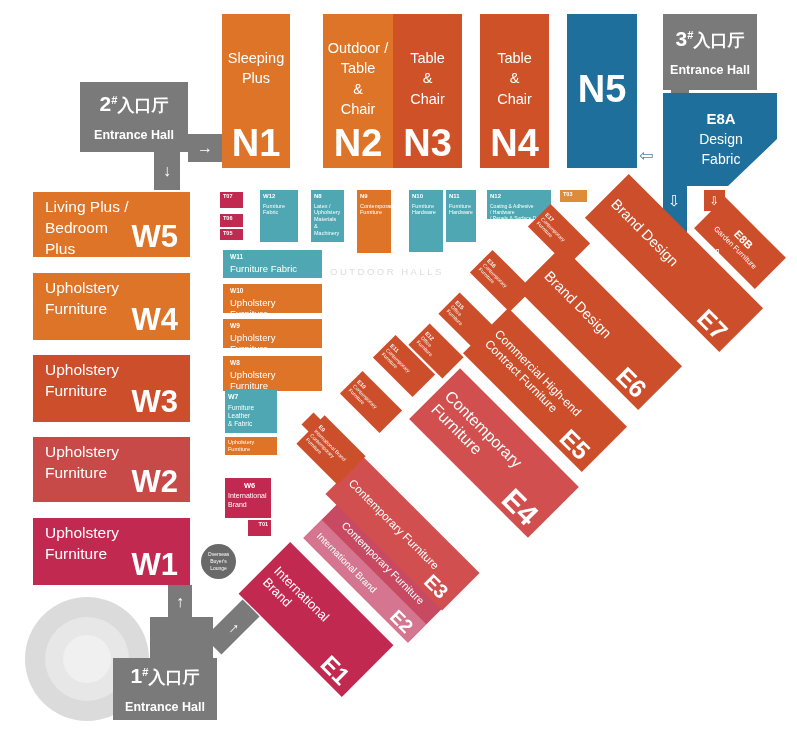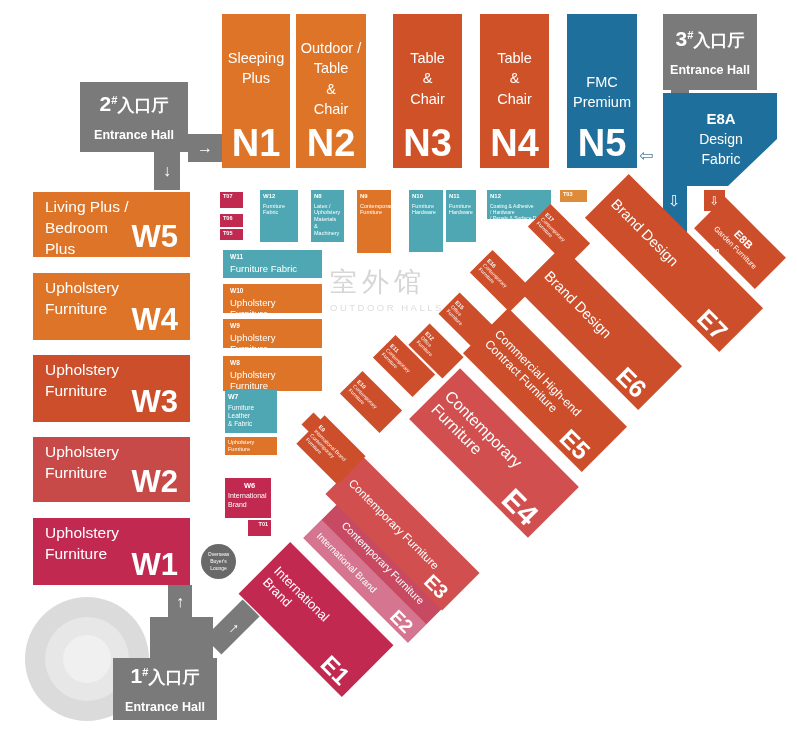--- a/index.html
+++ b/index.html
@@ -76,54 +76,51 @@
   .wm{position:absolute;left:330px;top:264px;color:#d6d6d6;}
   .wm-cn{font-size:27px;letter-spacing:5px;}
   .wm-en{font-size:9.5px;letter-spacing:2.5px;margin-top:2px;color:#dcdcdc;}
 </style>
 </head>
 <body>
 
 <div class="stage">
 
   <div class="wm">
-    <div class="wm-cn">室外馆</div>
     <div class="wm-en">OUTDOOR HALLS</div>
   </div>
   <div class="circ" style="left:25px;top:597px;width:124px;height:124px;background:#dbdbdb;"></div>
   <div class="circ" style="left:45px;top:617px;width:84px;height:84px;background:#e7e7e7;"></div>
   <div class="circ" style="left:63px;top:635px;width:48px;height:48px;background:#f0f0f0;"></div>
 
   <div class="hall vhall orange" style="left:222px;top:14px;width:68px;height:154px;">
     <span class="lbl">Sleeping
 Plus</span>
     <span class="code">N1</span>
   </div>
-  <div class="hall vhall orange" style="left:296px;top:14px;width:70px;height:154px;padding-top:24px;">
+  <div class="hall vhall orange" style="left:323px;top:14px;width:70px;height:154px;padding-top:24px;">
     <span class="lbl">Outdoor /
 Table
 &amp;
 Chair</span>
     <span class="code">N2</span>
   </div>
   <div class="hall vhall rust2" style="left:393px;top:14px;width:69px;height:154px;">
     <span class="lbl">Table
 &amp;
 Chair</span>
     <span class="code">N3</span>
   </div>
   <div class="hall vhall rust2" style="left:480px;top:14px;width:69px;height:154px;">
     <span class="lbl">Table
 &amp;
 Chair</span>
     <span class="code">N4</span>
   </div>
   <div class="hall vhall blue" style="left:567px;top:14px;width:70px;height:154px;padding-top:58px;">
-    <span class="lbl">FMC
-Premium</span>
     <span class="code">N5</span>
   </div>
 
   <div class="hall ent gray" style="left:663px;top:14px;width:94px;height:76px;">
     <div class="ent-cn"><b>3</b><sup>#</sup><span>入口厅</span></div>
     <div class="ent-en">Entrance Hall</div>
   </div>
   <div class="hall gray" style="left:671px;top:86px;width:18px;height:10px;"></div>
 
   <div class="hall blue e8a" style="left:663px;top:93px;width:114px;height:139px;">

